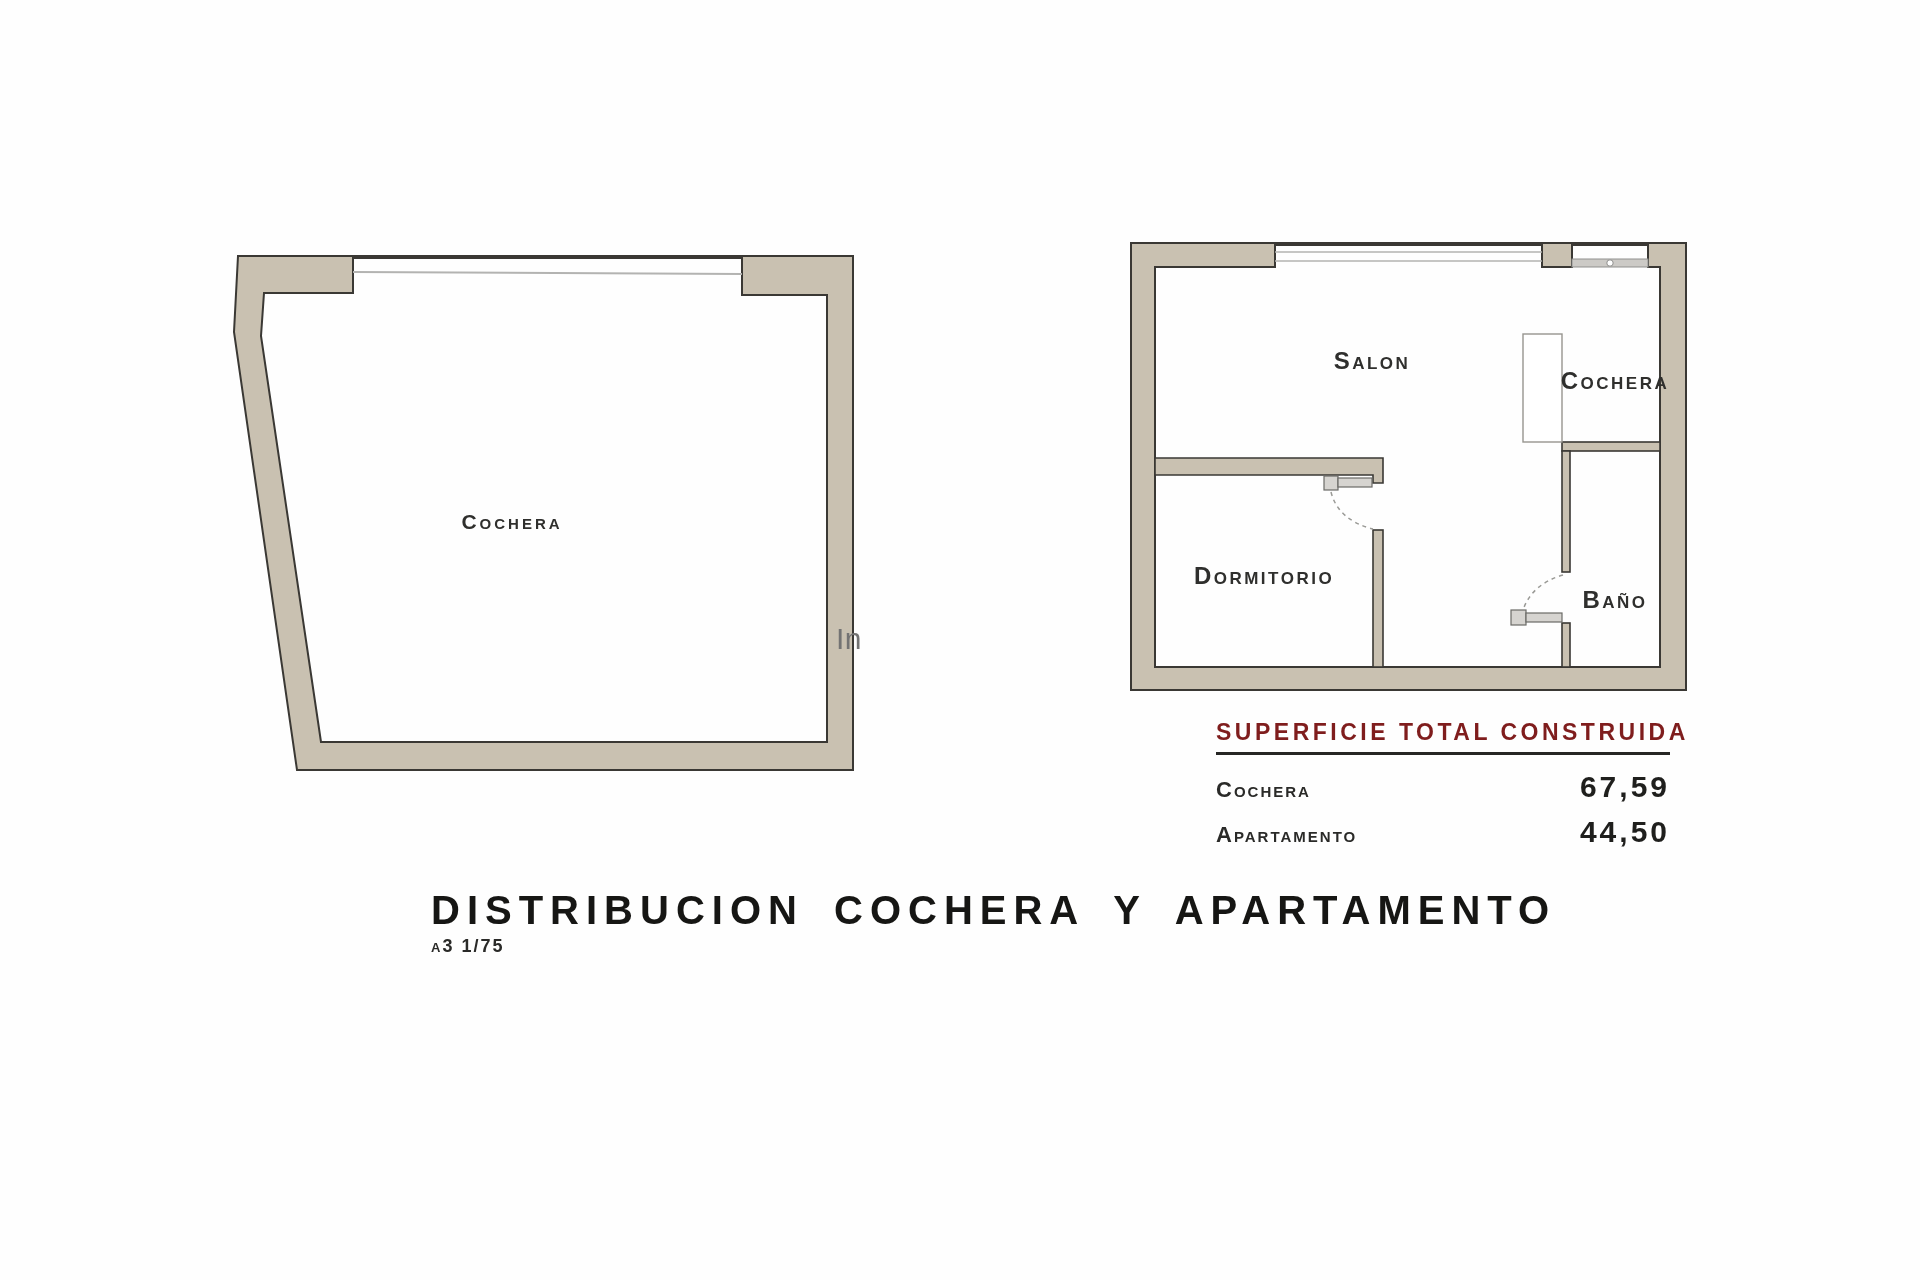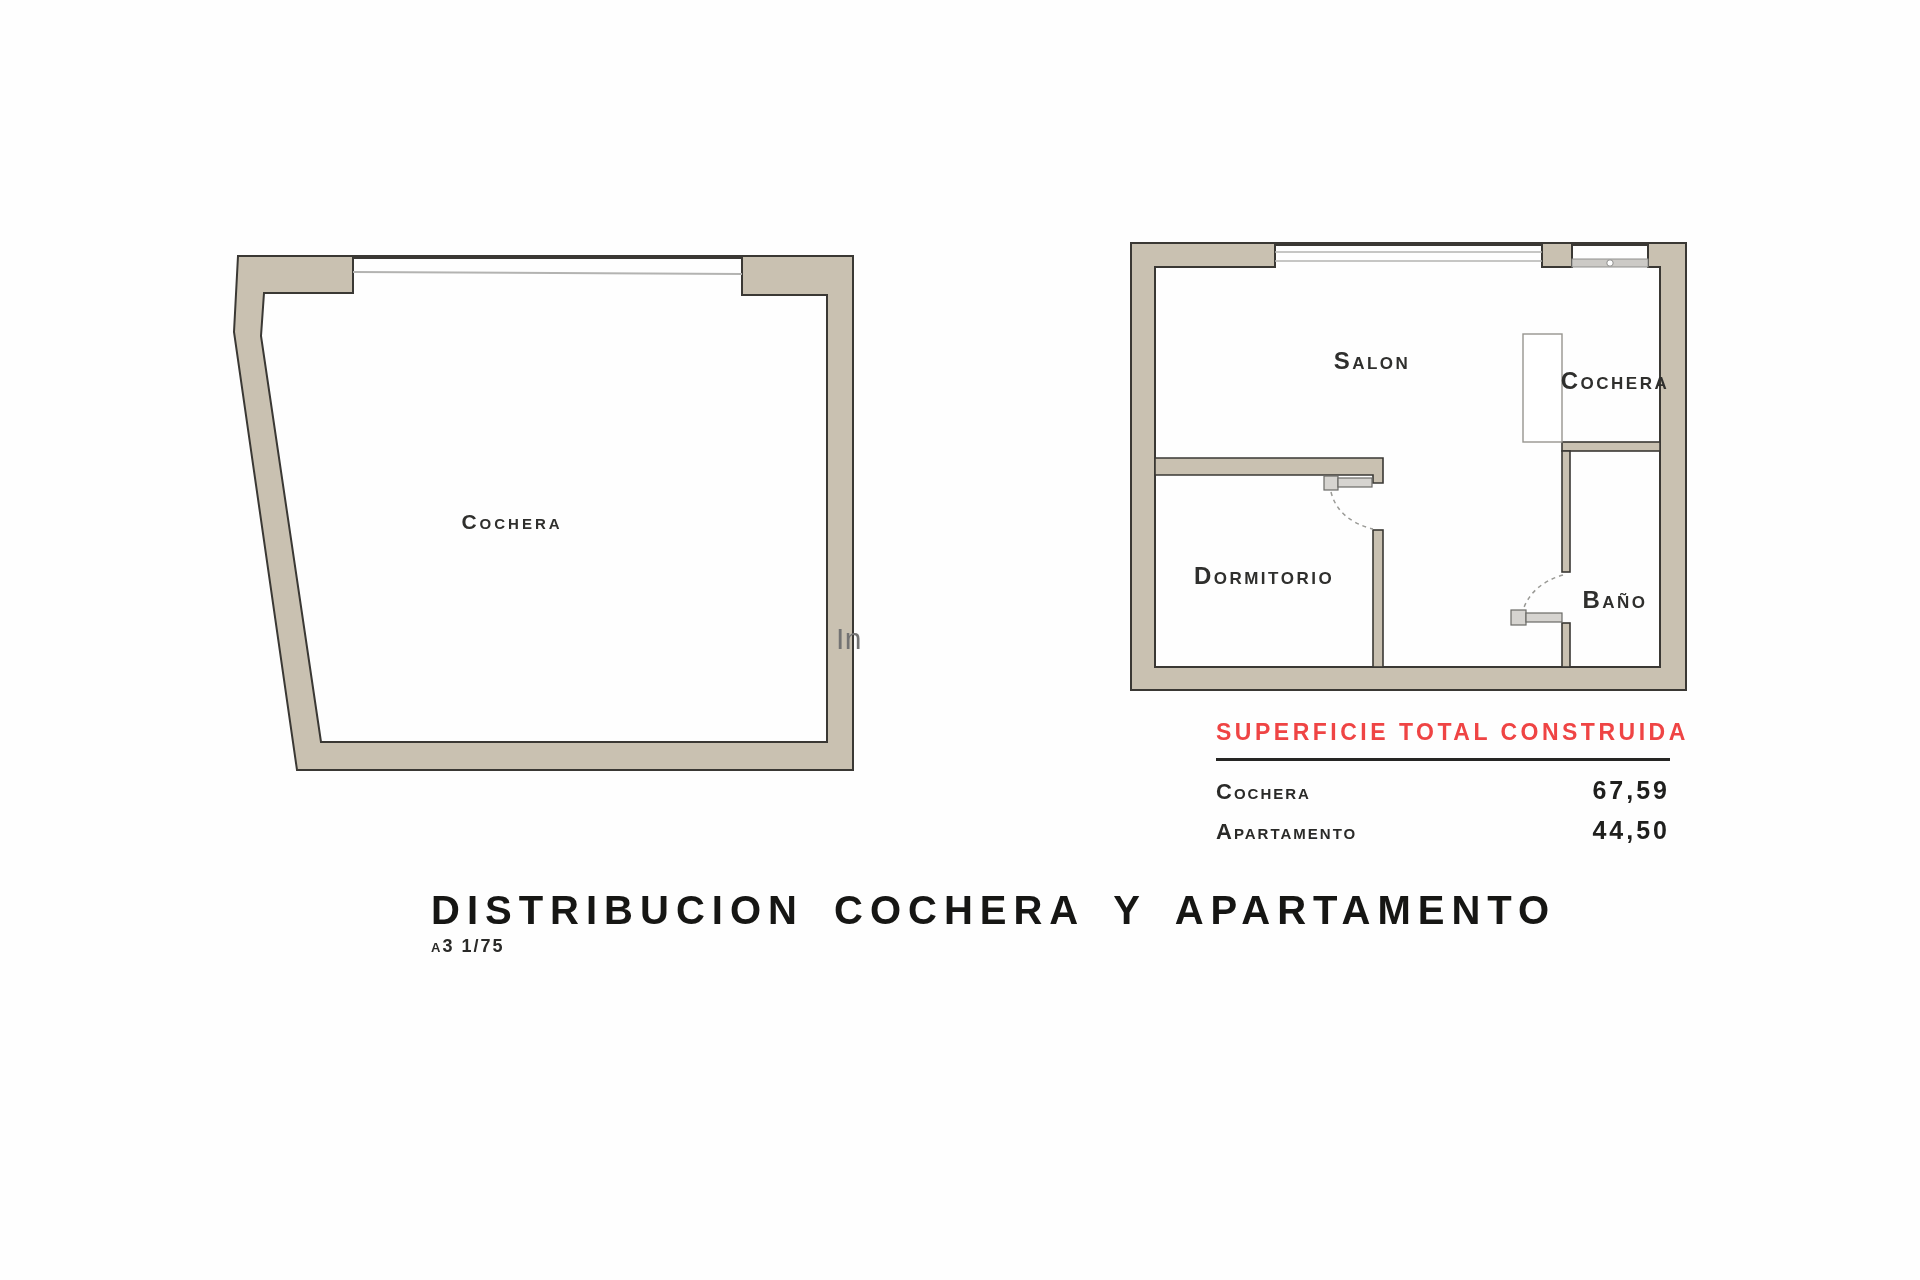--- a/index.html
+++ b/index.html
@@ -43,41 +43,41 @@
   
   .summary{
     position:absolute;
     left:1216px;top:719px;
     width:454px;
   }
   .summary-heading{
     font-size:23px;
     letter-spacing:3.5px;
     font-weight:600;
-    color:#ef4444;
-    padding-bottom:12px;
+    color:#7f1d1d;
+    padding-bottom:6px;
     border-bottom:3px solid #262624;
     white-space:nowrap;
   }
   .summary-row{
     display:flex;
     justify-content:space-between;
     align-items:baseline;
   }
   .summary-row.first{margin-top:15px;}
   .summary-row.second{margin-top:11px;}
   .summary-row .lbl{
     font-variant:small-caps;
     font-size:22px;
     letter-spacing:2px;
     font-weight:600;
     color:#2a2a28;
   }
   .summary-row .val{
-    font-size:25px;
+    font-size:30px;
     letter-spacing:3px;
     font-weight:600;
     color:#1f1f1d;
   }
   
   .footer-title{
     position:absolute;
     left:431px;top:888px;
     width:1262px;
     font-size:40px;

